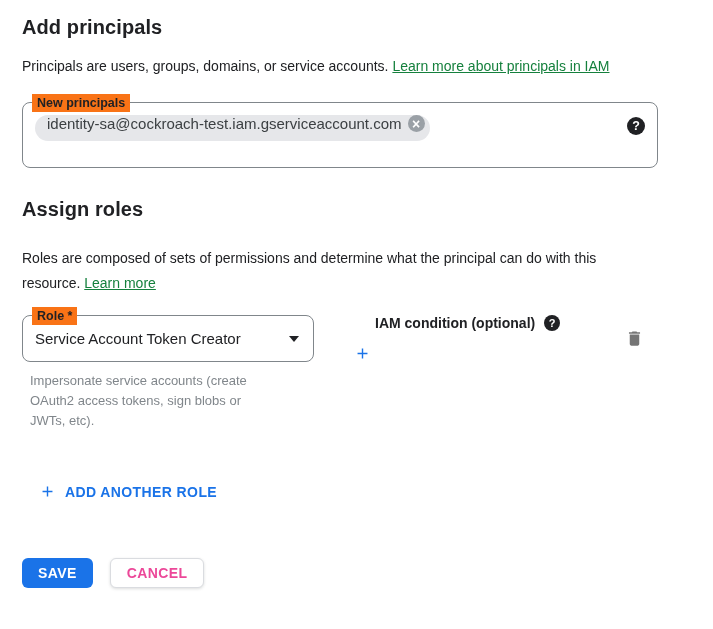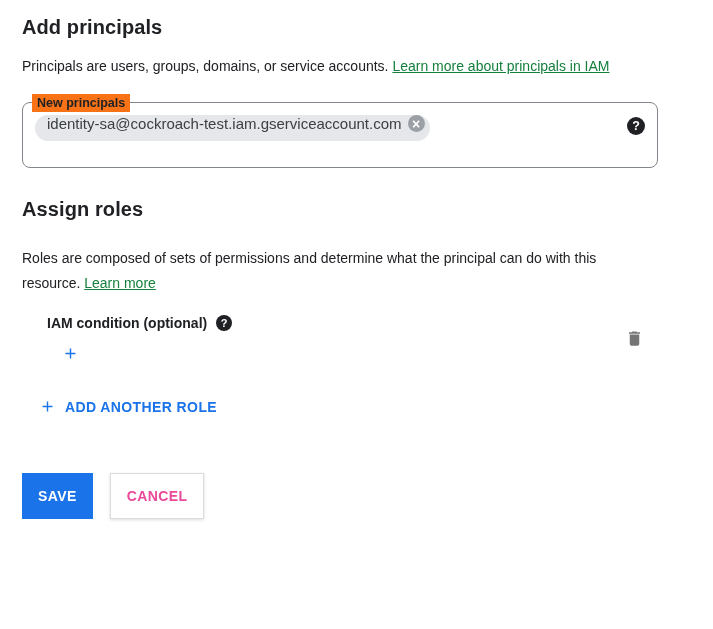--- a/index.html
+++ b/index.html
@@ -59,43 +59,43 @@
     margin-left:auto; width:0; height:0;
     border-left:5px solid transparent; border-right:5px solid transparent;
     border-top:6px solid #202124;
   }
   .role-helper {
     margin:9px 0 0 8px; max-width:240px;
     font-size:13px; line-height:20px; color:#80868b;
   }
 
   .condition-col { margin-left:25px; }
-  .condition-header { display:flex; align-items:center; gap:9px; }
+  .condition-header { display:flex; align-items:center; gap:9px;margin-left:36px; }
   .condition-title { font-size:14px; font-weight:700; color:#202124; white-space:nowrap; }
   .condition-header .help-icon { width:16px; height:16px; font-size:11px; }
 
   .text-button {
     display:inline-flex; align-items:center; gap:9px;
     background:none; border:none; cursor:pointer;
     color:#1a73e8; font-family:inherit; font-size:14px; font-weight:700; letter-spacing:0.4px;
     white-space:nowrap;
   }
   .condition-col .text-button { margin:14px 0 0 15px; }
   .plus-icon { width:17px; height:17px; flex:none; }
 
   .trash-button {
     margin-left:auto; margin-right:55px; margin-top:13px;
     background:none; border:none; cursor:pointer; padding:0; line-height:0;
   }
 
-  .add-role-row { margin:32px 0 0 17px; }
+  .add-role-row { margin:52px 0 0 17px; }
 
   .actions { display:flex; gap:17px; margin-top:54px; }
   .btn {
-    height:46px; border-radius:0; padding:0 16px; cursor:pointer;
+    height:30px; border-radius:6px; padding:0 16px; cursor:pointer;
     font-family:inherit; font-size:14px; font-weight:700; letter-spacing:0.4px;
     display:inline-flex; align-items:center; justify-content:center;
   }
   .btn-primary { background:#1a73e8; color:#ffffff; border:none; }
   .btn-secondary {
     background:#ffffff; color:#ec4899; border:1px solid #dadce0;
     box-shadow:0 1px 3px rgba(60,64,67,0.18);
   }
 </style>
 </head>
@@ -117,20 +117,28 @@
     <span class="help-icon">?</span>
   </div>
 
   <div class="h-title h2-gap">Assign roles</div>
 
   <p class="desc roles-desc"><span>Roles are composed of sets of permissions and determine what the principal can do with this resource.</span>
     <a class="link">Learn more</a></p>
 
   <div class="role-row">
 
+    <div class="role-col">
+      <div class="outlined-field role-field">
+        <span class="field-label">Role *</span>
+        <span class="role-value">Service Account Token Creator</span>
+        <span class="caret-down"></span>
+      </div>
+      <p class="role-helper">Impersonate service accounts (create OAuth2 access tokens, sign blobs or JWTs, etc).</p>
+    </div>
 
     <div class="condition-col">
       <div class="condition-header">
         <span class="condition-title">IAM condition (optional)</span>
         <span class="help-icon">?</span>
       </div>
       <button class="text-button">
         <svg class="plus-icon" viewBox="0 0 24 24">
             <path fill="#1a73e8" d="M19 13h-6v6h-2v-6H5v-2h6V5h2v6h6v2z"></path>
           </svg>

